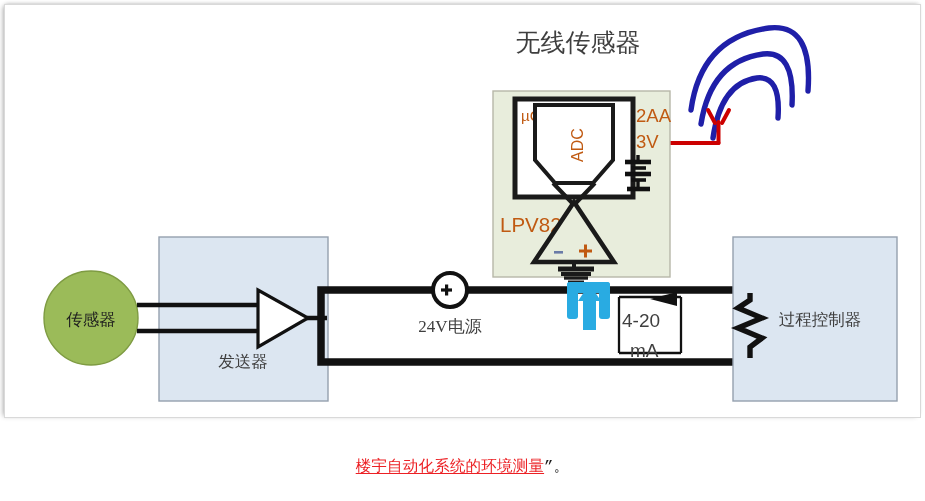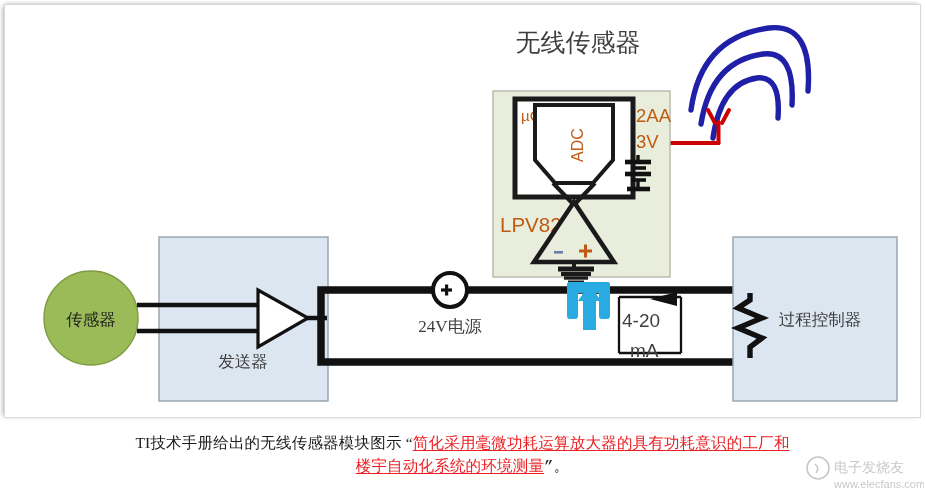--- a/index.html
+++ b/index.html
@@ -189,28 +189,17 @@
 
       <rect x="728" y="232" width="164" height="164" fill="#DCE6F1" stroke="#95A0AE" stroke-width="1.4"></rect>
       <text x="815" y="320" text-anchor="middle" font-family="Liberation Serif, DejaVu Serif, serif" font-size="16.5" fill="#3F3F3F" id="t-ctrl">过程控制器</text>
 
       <path d="M 745 288 L 745 295 L 733 303 L 757 313 L 733 323 L 757 333 L 745 342 L 745 353" fill="none" stroke="#111111" stroke-width="5.4" stroke-linejoin="miter"></path>
 
     </svg>
   </div>
 
   <div class="caption-block">
-    <div class="cap-line cap-line-1"><span>TI技术手册给出的无线传感器模块图示 “</span><span class="cap-link">简化采用毫微功耗运算放大器的具有功耗意识的工厂和</span></div>
     <div class="cap-line cap-line-2"><span class="cap-link">楼宇自动化系统的环境测量</span><span class="cap-quote">”。</span></div>
   </div>
 
-  <div class="watermark">
-    <svg class="wm-svg" width="118" height="44" viewBox="0 0 118 44">
-      <g fill="none" stroke="#9b9b9b" stroke-width="1.6">
-        <circle cx="12" cy="16" r="11"></circle>
-        <path d="M 9 12 q 5 4 1 9"></path>
-      </g>
-      <text x="28" y="20" font-family="Liberation Serif, DejaVu Serif, serif" font-size="14" fill="#9b9b9b" id="t-wm1">电子发烧友</text>
-      <text x="28" y="36" font-family="Liberation Sans, DejaVu Sans, sans-serif" font-size="11" fill="#9b9b9b" id="t-wm2">www.elecfans.com</text>
-    </svg>
-  </div>
 
 </div>
 
 </body></html>

